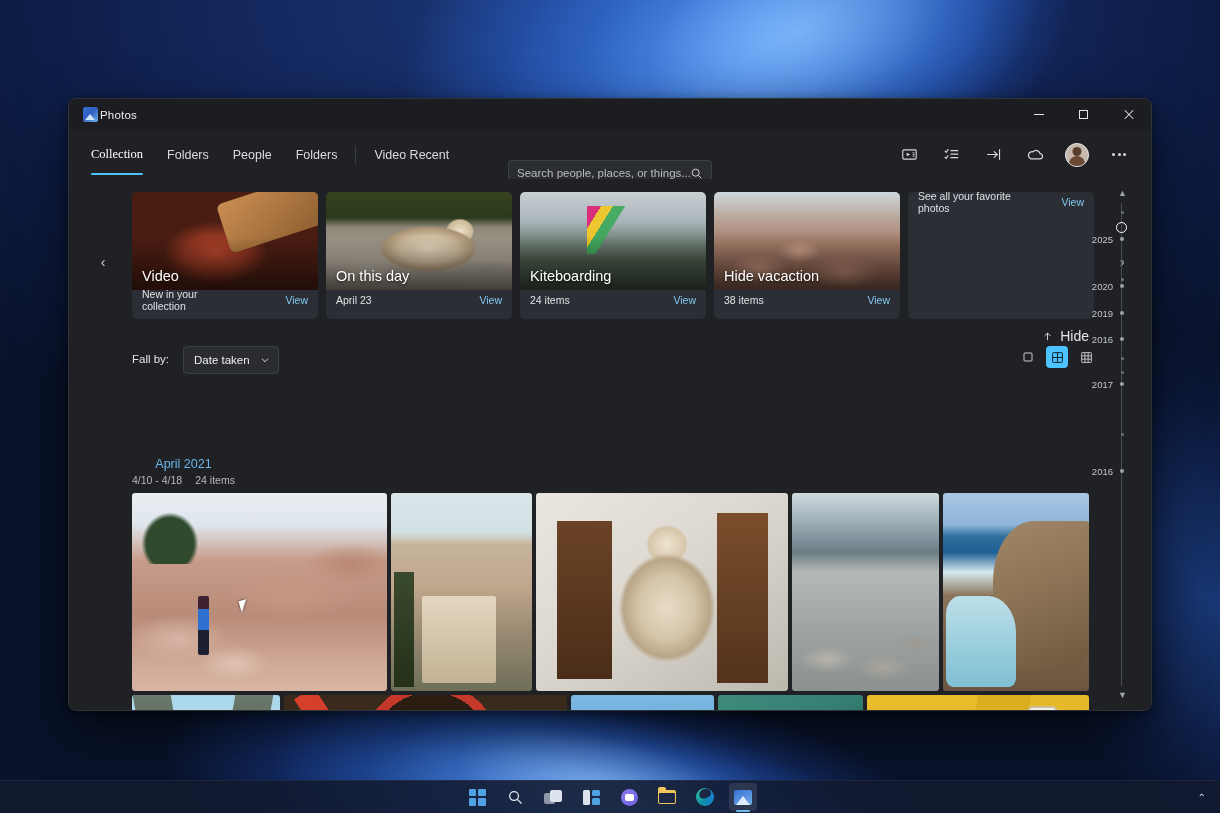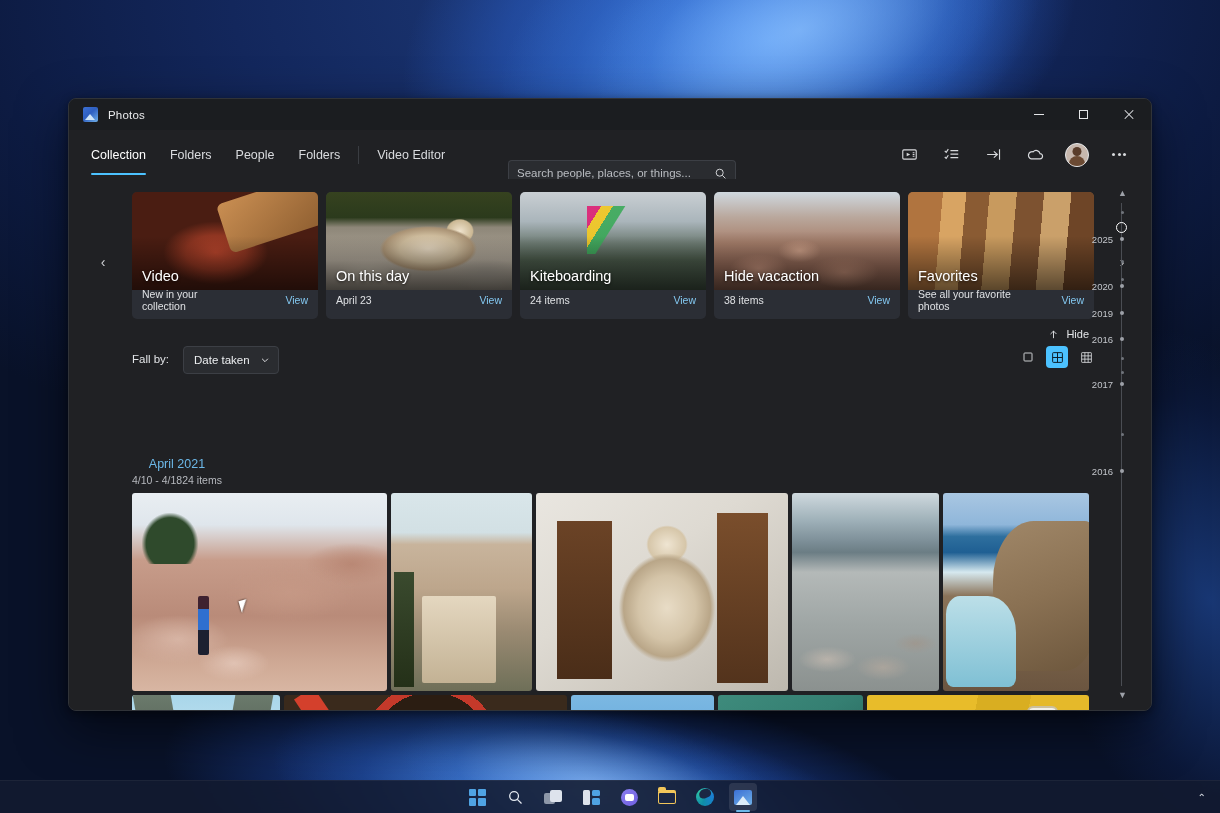--- a/index.html
+++ b/index.html
@@ -81,21 +81,21 @@
   }
 
   
   .titlebar {
     height: 31px;
     background: #1b1d20;
     display: flex;
     align-items: center;
     flex: 0 0 auto;
   }
-  .title-left { display: flex; align-items: center; padding-left: 14px; gap: 10px; }
+  .title-left { display: flex; align-items: center; padding-left: 14px; gap: 2px; }
   .app-icon {
     width: 15px; height: 15px; border-radius: 2px;
     background: linear-gradient(140deg, #3b6fd4 0%, #2f5fc0 45%, #6fb0e8 100%);
     position: relative; overflow: hidden;
   }
   .app-icon::after {
     content:""; position:absolute; left:2px; bottom:2px;
     width:0; height:0;
     border-left:5px solid transparent; border-right:5px solid transparent;
     border-bottom:6px solid #cfe4f7;
@@ -129,31 +129,31 @@
   }
   .tabs { display: flex; align-items: center; height: 49px; padding-left: 10px; }
   .tab {
     position: relative;
     height: 49px;
     display: flex; align-items: center;
     padding: 0 12px;
     font-size: 12.5px; color: #d9dbde;
     white-space: nowrap;
   }
-  .tab.active { color: #ffffff; }
+  .tab.active { color: #ffffff; font-family: Liberation Serif, serif; }
   .tab.active::after {
     content:""; position:absolute; left:12px; right:12px; bottom: 4px;
     height: 2.5px; border-radius: 2px; background: #4cc2ff;
   }
   .tab-sep { width:1px; height:18px; background:#3a3d42; margin:0 6px; }
   .search-box {
     position: absolute;
     left: 439px;
     top: 30px;
-    width: 228px; height: 26px;
+    width: 204px; height: 26px;
     background: #2a2c30;
     border: 1px solid #3c3f45;
     border-bottom: 1px solid #7b7f86;
     border-radius: 4px;
     display: flex; align-items: center;
     padding: 0 8px;
   }
   .search-input {
     flex: 1;
     background: transparent; border: none; outline: none;
@@ -290,21 +290,21 @@
 
   
   .viewby-row {
     position: relative;
     height: 44px;
     margin-top: 6px;
   }
   .hide-btn {
     position:absolute; right: 54px; top: -14px;
     display:flex; align-items:center; gap:7px;
-    color:#e2e4e7; font-size: 11px;
+    color:#e2e4e7; font-size: 14px;
     padding: 4px 8px; border-radius: 4px;
   }
   .viewby-label {
     position: absolute; left: 63px; top: 15px;
     font-size: 11.5px; color: #e2e4e7;
   }
   .combo {
     position: absolute; left: 114px; top: 8px;
     height: 28px; min-width: 92px;
     background: #2a2c30;
@@ -321,21 +321,21 @@
   .zoom-btn {
     width: 22px; height: 22px; border-radius: 4px;
     display:flex; align-items:center; justify-content:center;
     color:#dfe1e4;
   }
   .zoom-btn.sel { background:#4cc2ff; color:#0b1a24; }
 
   
   .month-head { position:absolute; left: 63px; top: 278px; text-align: center; }
   .month-title { font-size: 12.5px; color:#6cb8e8; }
-  .month-sub { font-size: 10.5px; color:#b6b9be; margin-top: 3px; display:flex; }
+  .month-sub { font-size: 10.5px; color:#b6b9be; margin-top: 3px; display:flex; gap:13px; }
 
   
   .grid {
     position:absolute; left: 63px; top: 314px;
     width: 957px;
   }
   .grid-row { display:flex; gap: 4px; margin-bottom: 4px; }
   .tile { border-radius: 3px; overflow:hidden; position:relative; }
 
   .p-joshua {
@@ -595,21 +595,21 @@
             <span>Folders</span>
           </div>
         <div class="tab">
             <span>People</span>
           </div>
         <div class="tab">
             <span>Folders</span>
           </div>
         <div class="tab-sep"></div>
         <div class="tab">
-            <span>Video Editor</span>
+            <span>Video Recent</span>
           </div>
       </div>
 
       <div class="search-box">
         <input class="search-input" value="" placeholder="Search people, places, or things..." style="">
         <svg class="search-icon" viewBox="0 0 24 24" fill="none" stroke="currentColor" stroke-width="1.8">
           <circle cx="10.5" cy="10.5" r="6.5"></circle>
             <line x1="15.5" y1="15.5" x2="21" y2="21"></line>
         </svg>
       </div>
@@ -703,23 +703,20 @@
             <div class="card-img ph-fall">
               <span class="card-title">Hide vacaction</span>
             </div>
             <div class="card-foot">
               <span>38 items</span>
               <span class="card-view">View</span>
             </div>
           </div>
 
           <div class="card">
-            <div class="card-img ph-fav">
-              <span class="card-title">Favorites</span>
-            </div>
             <div class="card-foot">
               <span>See all your favorite photos</span>
               <span class="card-view">View</span>
             </div>
           </div>
         </div>
       </div>
 
       <div class="viewby-row">
         <div class="hide-btn">

